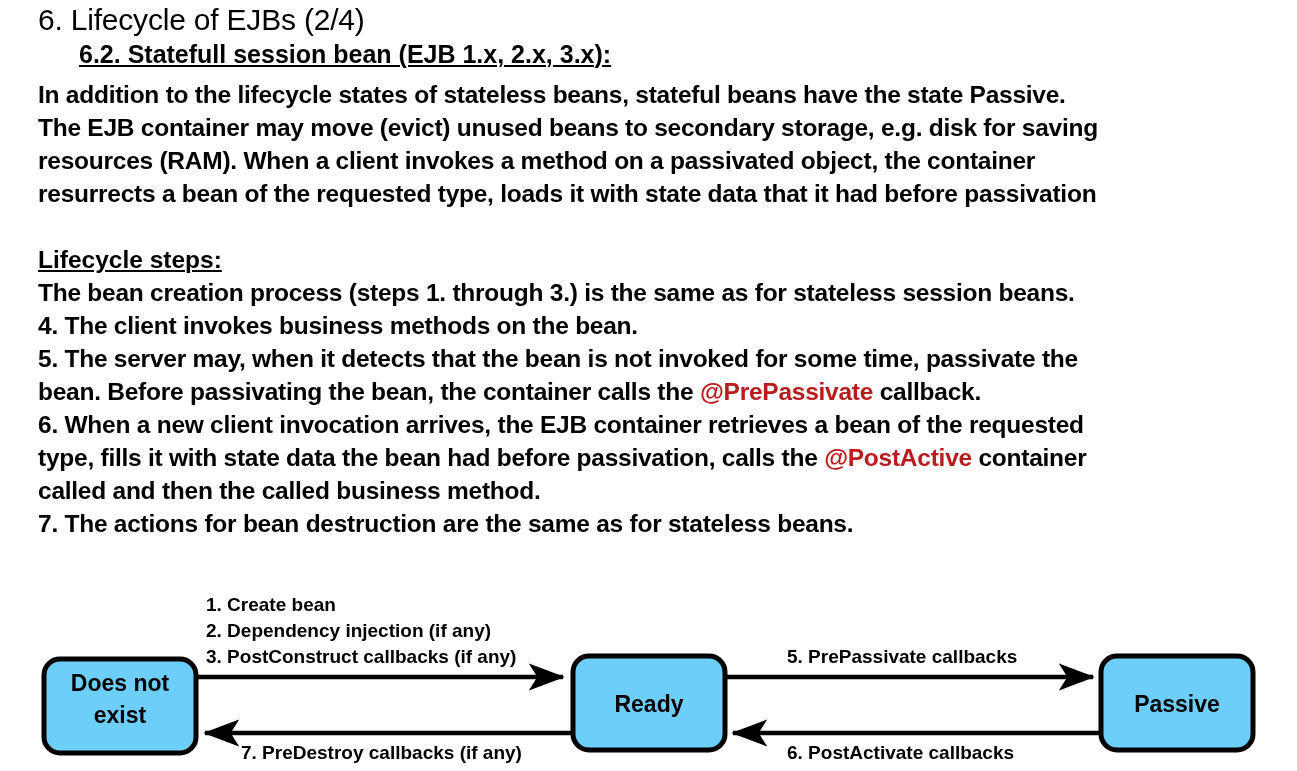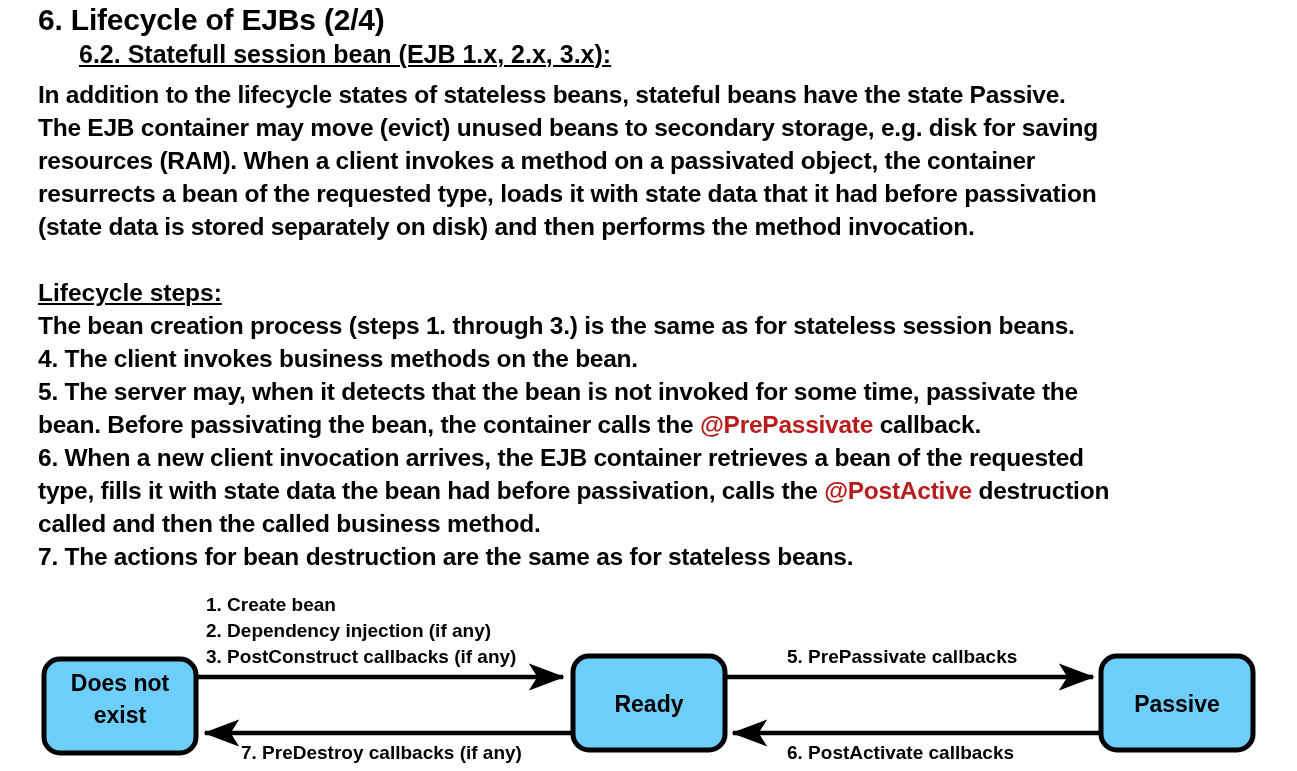--- a/index.html
+++ b/index.html
@@ -19,21 +19,21 @@
   
   .slide-text {
     position: absolute;
     left: 38px;
     top: 2px;
     width: 1240px;
   }
 
   .title {
     font-size: 30px;
-    font-weight: bold;
+    font-weight: normal;
     line-height: 36px;
     letter-spacing: -0.2px;
     white-space: nowrap;
   }
 
   .subtitle {
     font-size: 25px;
     font-weight: bold;
     line-height: 31px;
     text-decoration: underline;
@@ -105,34 +105,33 @@
 
   <div class="title">6. Lifecycle of EJBs (2/4)</div>
 
   <div class="subtitle">6.2. Statefull session bean (EJB 1.x, 2.x, 3.x):</div>
 
   <div class="para">
     <span class="ln">In addition to the lifecycle states of stateless beans, stateful beans have the state Passive.</span>
     <span class="ln">The EJB container may move (evict) unused beans to secondary storage, e.g. disk for saving</span>
     <span class="ln">resources (RAM). When a client invokes a method on a passivated object, the container</span>
     <span class="ln">resurrects a bean of the requested type, loads it with state data that it had before passivation</span>
-    <span class="ln">(state data is stored separately on disk) and then performs the method invocation.</span>
   </div>
 
   <div class="spacer"></div>
 
   <div class="section-head">Lifecycle steps:</div>
 
   <div class="steps">
     <span class="ln">The bean creation process (steps 1. through 3.) is the same as for stateless session beans.</span>
     <span class="ln">4. The client invokes business methods on the bean.</span>
     <span class="ln">5. The server may, when it detects that the bean is not invoked for some time, passivate the</span>
     <span class="ln"><span>bean. Before passivating the bean, the container calls the </span><span class="anno">@PrePassivate</span><span> callback.</span></span>
     <span class="ln">6. When a new client invocation arrives, the EJB container retrieves a bean of the requested</span>
-    <span class="ln"><span>type, fills it with state data the bean had before passivation, calls the </span><span class="anno">@PostActive</span><span> destruction</span></span>
+    <span class="ln"><span>type, fills it with state data the bean had before passivation, calls the </span><span class="anno">@PostActive</span><span> container</span></span>
     <span class="ln">called and then the called business method.</span>
     <span class="ln">7. The actions for bean destruction are the same as for stateless beans.</span>
   </div>
 
 </div>
 
 <div class="diagram">
   <svg width="1297" height="181" viewBox="0 0 1297 181" xmlns="http://www.w3.org/2000/svg">
     <defs>
       <marker id="arrowhead" markerWidth="9" markerHeight="9" refX="7.6" refY="3.2" orient="auto" markerUnits="strokeWidth">

